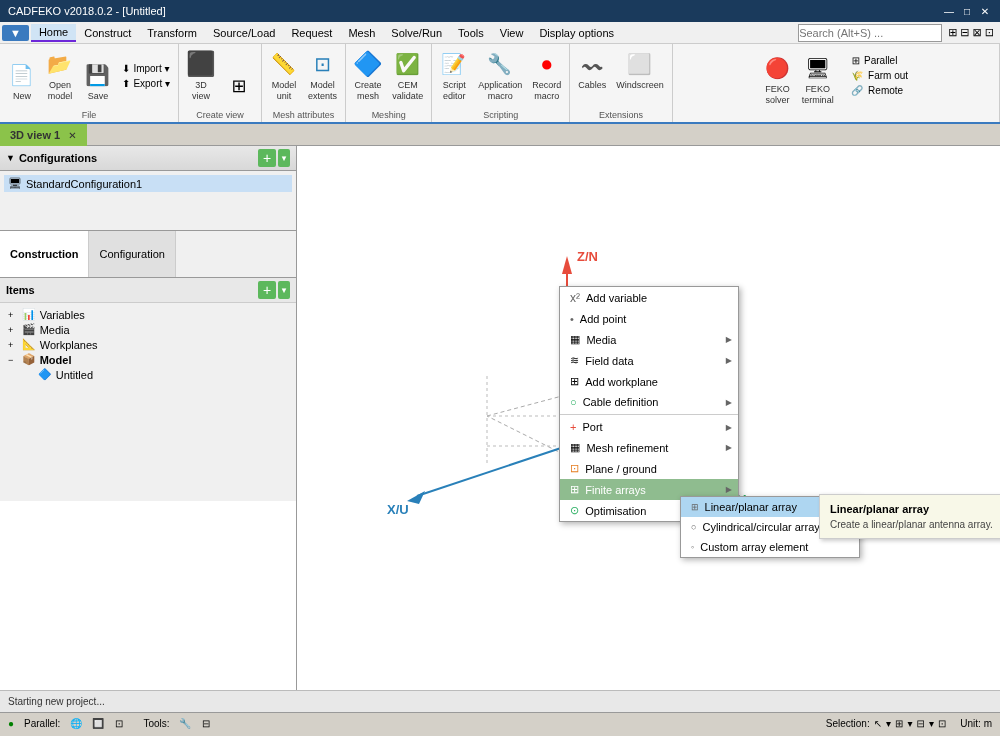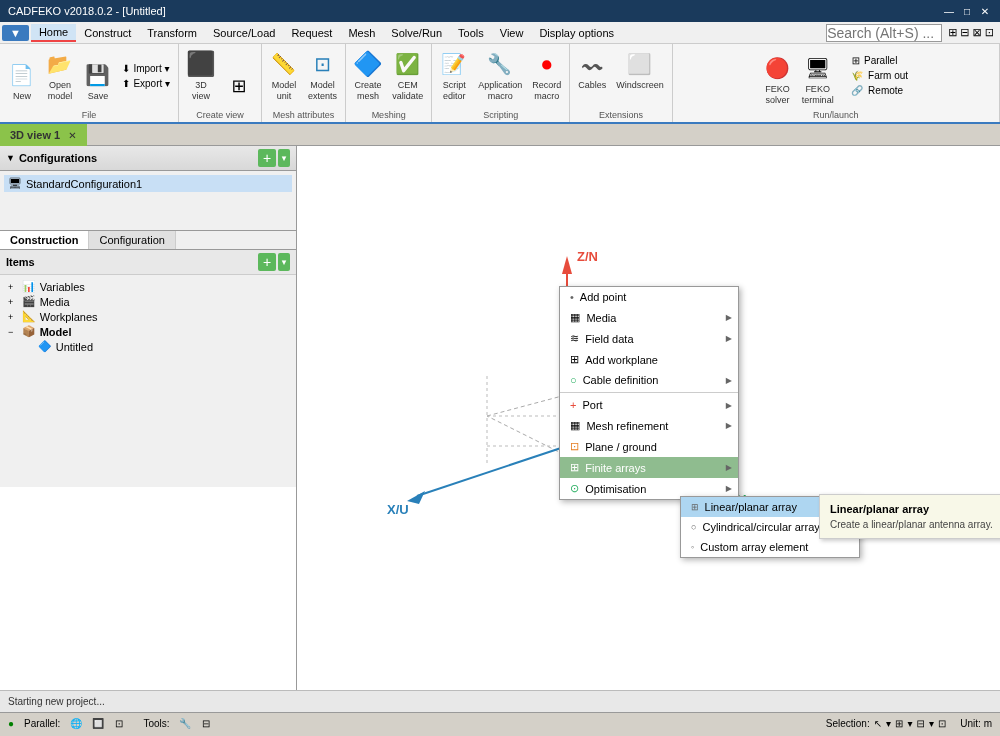--- a/index.html
+++ b/index.html
@@ -38,34 +38,34 @@
       margin: 2px 2px;
       border-radius: 2px;
       cursor: pointer;
       font-size: 11px;
     }
     #menubar .menu-item {
       padding: 2px 8px;
       cursor: pointer;
       font-size: 11px;
     }
-    #menubar .menu-item.active { background: #d0e4f5; border-bottom: 2px solid #ef4444; }
+    #menubar .menu-item.active { background: #d0e4f5; border-bottom: 2px solid #6d28d9; }
 
     
     #search-area {
       margin-left: auto;
       display: flex;
       align-items: center;
     }
     #search-input {
-      width: 116px;
+      width: 144px;
       height: 18px;
       border: 1px solid #999;
       padding: 1px 0;
-      font-size: 14px;
+      font-size: 11px;
     }
 
     
     #ribbon {
       background: #f5f5f5;
       border-bottom: 2px solid #3a7abf;
       display: flex;
       align-items: stretch;
       min-height: 80px;
     }
@@ -165,21 +165,21 @@
     .config-item {
       display: flex; align-items: center; gap: 4px;
       padding: 2px 4px; cursor: pointer;
       background: #c8dff5;
     }
     #tabs-bar {
       display: flex;
       border-bottom: 1px solid #999;
     }
     .tab-btn {
-      padding: 3px 10px;
+      padding: 17px 10px;
       cursor: pointer;
       font-size: 11px;
       border-right: 1px solid #ccc;
     }
     .tab-btn.active { background: white; font-weight: bold; }
     .tab-btn:not(.active) { background: #e0e0e0; }
 
     #items-header {
       display: flex; align-items: center; justify-content: space-between;
       padding: 3px 6px;
@@ -478,21 +478,20 @@
         <div class="ribbon-btn-small" style="gap:4px;">
           <span>🌾</span>
           <span>Farm out</span>
         </div>
         <div class="ribbon-btn-small" style="gap:4px;">
           <span>🔗</span>
           <span>Remote</span>
         </div>
       </div>
     </div>
-    <span class="ribbon-group-label">Run/launch</span>
   </div>
 </div>
 
 <div style="display:flex;align-items:stretch;background:#d4d0c8;border-bottom:1px solid #999;height:22px;">
   <div id="viewport-tab" style="background:#8bc34a;padding:0 10px;display:flex;align-items:center;gap:8px;height:22px;">
     <span style="font-size:11px;font-weight:bold;color:#333;">3D view 1</span>
     <span style="font-size:10px;cursor:pointer;color:#333;">✕</span>
   </div>
   <div style="flex:1;"></div>
 </div>
@@ -582,20 +581,24 @@
       <text x="368" y="308" fill="#27ae60" font-size="13" font-weight="bold">Y/V</text>
 
       <line x1="130" y1="220" x2="380" y2="220" stroke="#bbb" stroke-width="1" stroke-dasharray="3,3"></line>
       <line x1="130" y1="250" x2="380" y2="250" stroke="#bbb" stroke-width="1" stroke-dasharray="3,3"></line>
       <line x1="130" y1="180" x2="130" y2="270" stroke="#bbb" stroke-width="1" stroke-dasharray="3,3"></line>
       <line x1="230" y1="175" x2="230" y2="265" stroke="#bbb" stroke-width="1" stroke-dasharray="3,3"></line>
       <line x1="330" y1="195" x2="330" y2="285" stroke="#bbb" stroke-width="1" stroke-dasharray="3,3"></line>
     </svg>
 
     <div id="dropdown-menu">
+      <div class="dropdown-item">
+        <span style="color:#666;font-size:12px;">x²</span>
+        <span>Add variable</span>
+      </div>
       <div class="dropdown-item">
         <span style="color:#666;">•</span>
         <span>Add point</span>
       </div>
       <div class="dropdown-item has-sub">
         <span>▦</span>
         <span>Media</span>
       </div>
       <div class="dropdown-item has-sub">
         <span>≋</span>

